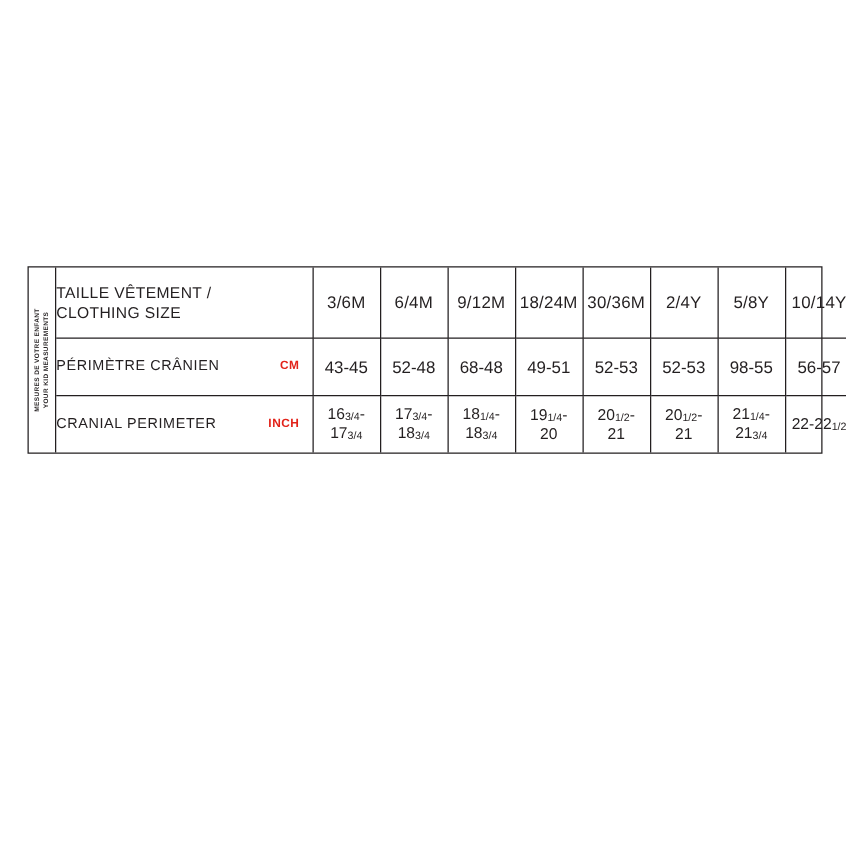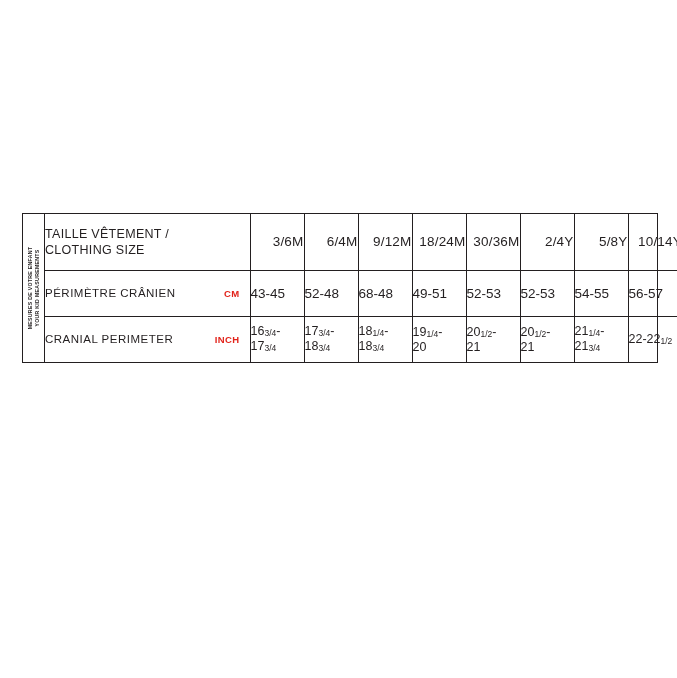--- a/index.html
+++ b/index.html
@@ -88,21 +88,21 @@
   .hdr-title {
     font-size: 12.5px;
     line-height: 16px;
     letter-spacing: 0.3px;
     padding: 6px 0 6px 12px;
     text-transform: uppercase;
   }
   .hdr-size {
     font-size: 13.5px;
     letter-spacing: 0.2px;
-    text-align: right;
+    text-align: center;
     padding-left: 6px;
     white-space: nowrap;
   }
 
   
   .row-label {
     font-size: 11.5px;
     letter-spacing: 0.5px;
     text-transform: uppercase;
     padding-left: 12px;
@@ -115,21 +115,21 @@
     letter-spacing: 0.4px;
     position: absolute;
     right: 10px;
     top: 50%;
     transform: translateY(-50%);
   }
 
   
   .cell {
     font-size: 13.5px;
-    text-align: left;
+    text-align: center;
     padding-left: 6px;
     white-space: nowrap;
   }
   .cell.inch {
     font-size: 12.5px;
     line-height: 14px;
   }
   .frac {
     font-size: 8.5px;
     vertical-align: baseline;
@@ -185,21 +185,21 @@
           <td class="row-label">
             <span>PÉRIMÈTRE CRÂNIEN</span>
             <span class="unit">CM</span>
           </td>
           <td class="cell">43-45</td>
           <td class="cell">52-48</td>
           <td class="cell">68-48</td>
           <td class="cell">49-51</td>
           <td class="cell">52-53</td>
           <td class="cell">52-53</td>
-          <td class="cell">54-55</td>
+          <td class="cell">98-55</td>
           <td class="cell">56-57</td>
         </tr>
 
         <tr class="r-in">
           <td class="row-label">
             <span>CRANIAL PERIMETER</span>
             <span class="unit">INCH</span>
           </td>
           <td class="cell inch">16<span class="frac">3/4</span>-<br>17<span class="frac">3/4</span></td>
           <td class="cell inch">17<span class="frac">3/4</span>-<br>18<span class="frac">3/4</span></td>

